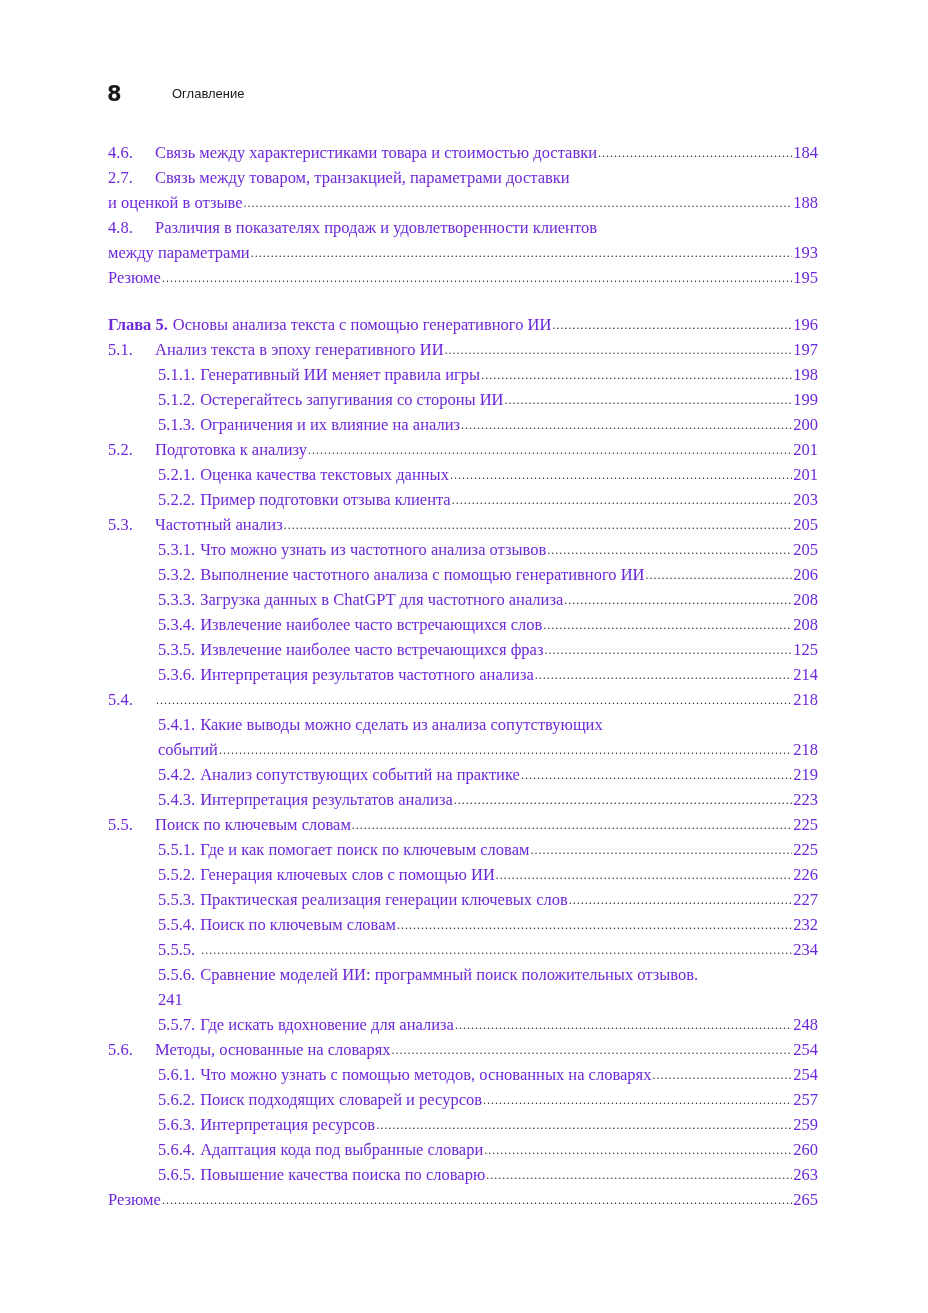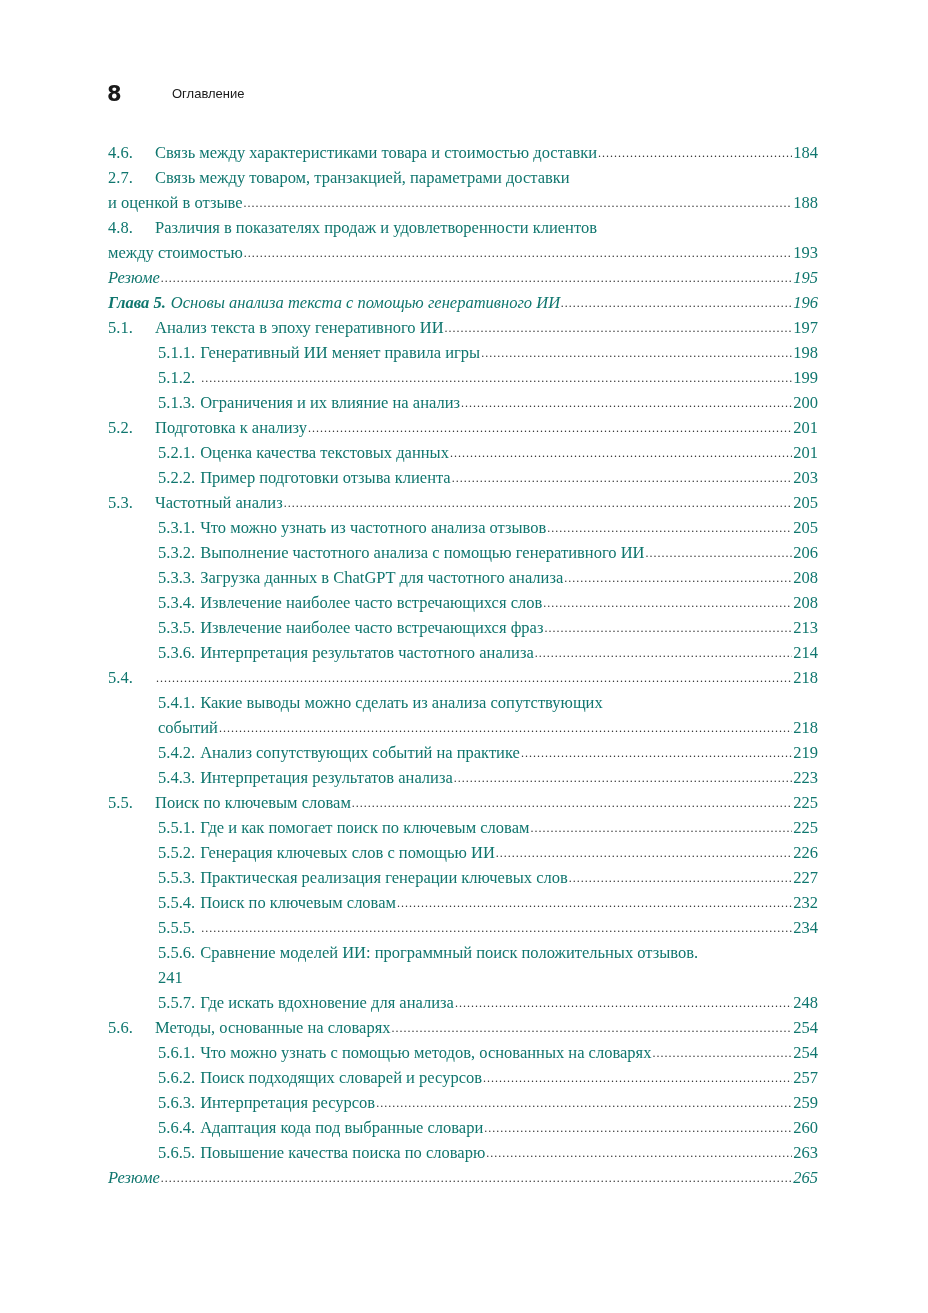--- a/index.html
+++ b/index.html
@@ -1,24 +1,24 @@
 <!DOCTYPE html>
 <html><head>
 <meta charset="utf-8">
 <style>
   html, body { margin: 0; padding: 0; background: #ffffff; }
   body { width: 928px; height: 1313px; position: relative; overflow: hidden; }
   .page { position: absolute; left: 0; top: 0; width: 928px; height: 1313px; background: #fff; }
   .running-head { position: absolute; left: 107px; top: 82px; height: 30px; color: #1a1a1a; }
   .page-num { position: absolute; left: 0; top: 0; font-family: "DejaVu Sans", sans-serif; font-weight: bold; font-size: 21px; }
   .head-title { position: absolute; left: 53px; top: 4px; font-family: "Liberation Sans", sans-serif; font-size: 13px; white-space: nowrap; margin-left: 12px; }
-  .toc { position: absolute; left: 108px; top: 140px; width: 710px; font-family: "Liberation Serif", serif; font-size: 16.5px; color: #0f766e; }
+  .toc { position: absolute; left: 108px; top: 140px; width: 710px; font-family: "Liberation Serif", serif; font-size: 16.5px; color: #6d28d9; }
   .row { position: relative; height: 25px; line-height: 25px; display: flex; align-items: baseline; white-space: nowrap; }
-  .row.gap { }
-  .lvl1 { padding-left: 0; font-style: italic; }
+  .row.gap { margin-top: 22px; }
+  .lvl1 { padding-left: 0; }
   .lvl2 { padding-left: 0; }
   .lvl3 { padding-left: 50px; }
   .cont-l2 { padding-left: 0; }
   .cont-l3 { padding-left: 50px; }
   .num2 { display: inline-block; width: 47px; flex: none; }
   .num3 { flex: none; margin-right: 5px; }
   .chap { font-weight: bold; flex: none; margin-right: 5px; }
   .title { flex: none; }
   .leader { flex: 1 1 auto; overflow: hidden; margin: 0 1px; position: relative; top: -1px; letter-spacing: 1px; font-size: 12px; color: #333; }
   .leader::before { content: "................................................................................................................................................................................................................................................................"; }
@@ -51,21 +51,21 @@
       <span class="title">и оценкой в отзыве</span>
       <span class="leader"></span>
       <span class="pg">188</span>
     </div>
 
     <div class="row lvl2 nopg">
       <span class="num2">4.8.</span>
       <span class="title">Различия в показателях продаж и удовлетворенности клиентов</span>
     </div>
     <div class="row cont-l2">
-      <span class="title">между стоимостью</span>
+      <span class="title">между параметрами</span>
       <span class="leader"></span>
       <span class="pg">193</span>
     </div>
 
     <div class="row lvl1">
       <span class="title">Резюме</span>
       <span class="leader"></span>
       <span class="pg">195</span>
     </div>
 
@@ -83,20 +83,21 @@
       <span class="pg">197</span>
     </div>
     <div class="row lvl3">
       <span class="num3">5.1.1.</span>
       <span class="title">Генеративный ИИ меняет правила игры</span>
       <span class="leader"></span>
       <span class="pg">198</span>
     </div>
     <div class="row lvl3">
       <span class="num3">5.1.2.</span>
+      <span class="title">Остерегайтесь запугивания со стороны ИИ</span>
       <span class="leader"></span>
       <span class="pg">199</span>
     </div>
     <div class="row lvl3">
       <span class="num3">5.1.3.</span>
       <span class="title">Ограничения и их влияние на анализ</span>
       <span class="leader"></span>
       <span class="pg">200</span>
     </div>
 
@@ -146,21 +147,21 @@
     <div class="row lvl3">
       <span class="num3">5.3.4.</span>
       <span class="title">Извлечение наиболее часто встречающихся слов</span>
       <span class="leader"></span>
       <span class="pg">208</span>
     </div>
     <div class="row lvl3">
       <span class="num3">5.3.5.</span>
       <span class="title">Извлечение наиболее часто встречающихся фраз</span>
       <span class="leader"></span>
-      <span class="pg">213</span>
+      <span class="pg">125</span>
     </div>
     <div class="row lvl3">
       <span class="num3">5.3.6.</span>
       <span class="title">Интерпретация результатов частотного анализа</span>
       <span class="leader"></span>
       <span class="pg">214</span>
     </div>
 
     <div class="row lvl2">
       <span class="num2">5.4.</span>

